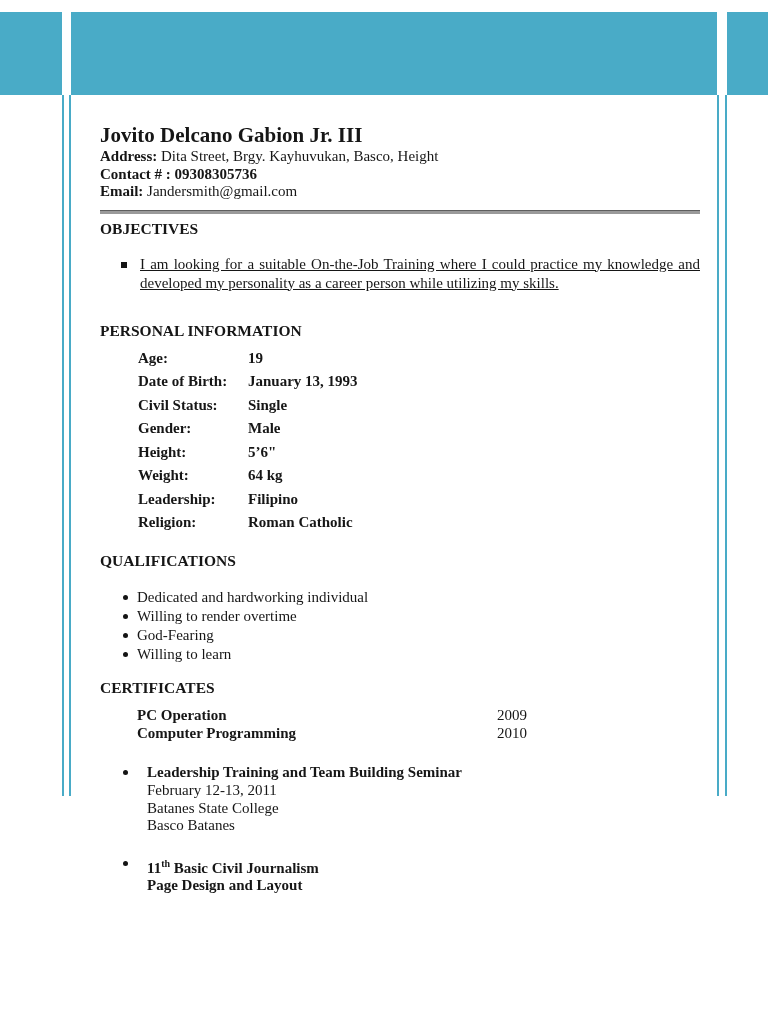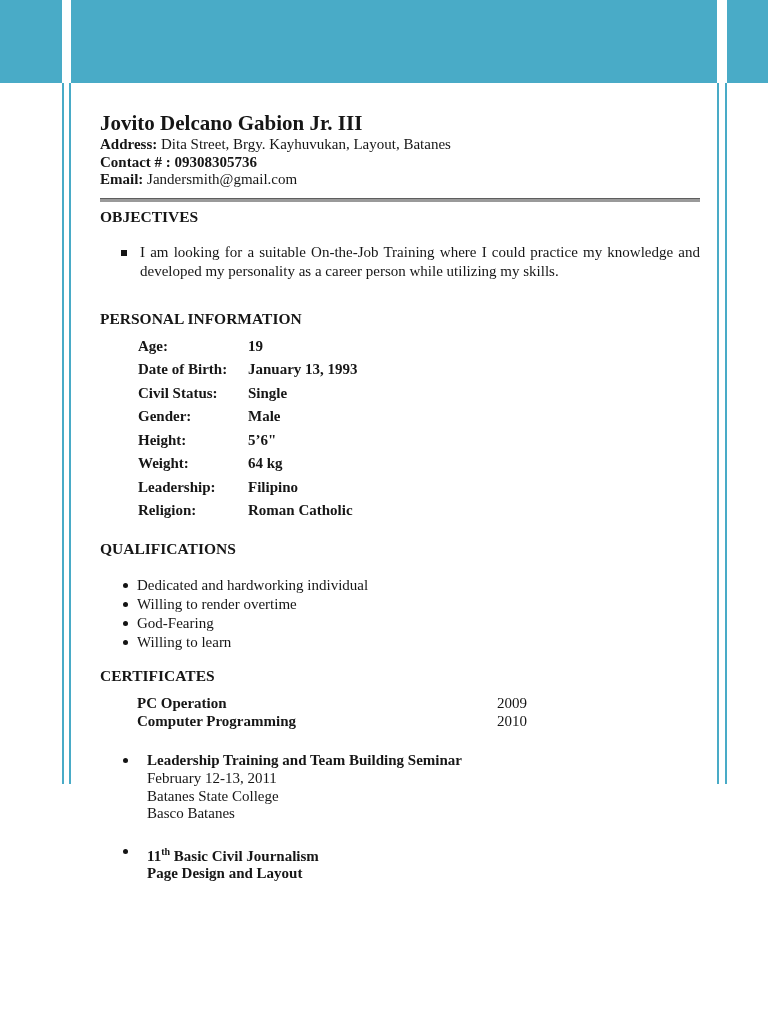--- a/index.html
+++ b/index.html
@@ -3,21 +3,21 @@
 <meta charset="utf-8">
 <style>
   html, body {
     margin: 0; padding: 0;
     width: 768px; height: 1024px;
     background: #ffffff;
     font-family: "Liberation Serif", serif;
     color: #161616;
     overflow: hidden;
   }
-  .canvas { position: relative; width: 768px; height: 784px; background: #fff; }
+  .canvas { position: relative; width: 768px; height: 784px; background: #fff; margin-top: 12px; }
 
   
   .top-band { position: absolute; left: 0; top: 0; width: 768px; height: 83px; background: #49abc7; }
   .band-gap { position: absolute; top: 0; height: 83px; background: #ffffff; }
   .band-gap.left  { left: 62px; width: 9px; }
   .band-gap.right { left: 717px; width: 10px; }
   .vline { position: absolute; top: 83px; bottom: 0; width: 2px; background: #49abc7; }
   .vline.l1 { left: 62px; }
   .vline.l2 { left: 69px; }
   .vline.r1 { left: 717px; }
@@ -39,20 +39,21 @@
   .mt-certs      { margin-top: 15px; }
   .mt-seminars   { margin-top: 16px; }
 
   
   .obj-para {
     position: relative;
     margin: 17px 0 0 40px;
     width: 560px;
     font-size: 15px; line-height: 19px;
     text-align: justify;
+    text-decoration: underline;
   }
   .sq-bullet { position: absolute; left: -19px; top: 7px; width: 6px; height: 6px; background: #141414; }
 
   
   .pi-table { margin: 7px 0 0 38px; font-weight: bold; }
   .pi-row { display: flex; font-size: 15px; line-height: 23.5px; height: 23.5px; }
   .pi-label { width: 110px; }
 
   
   .qual-list { margin: 18px 0 0 37px; }
@@ -84,21 +85,21 @@
   <div class="band-gap left"></div>
   <div class="band-gap right"></div>
   <div class="vline l1"></div>
   <div class="vline l2"></div>
   <div class="vline r1"></div>
   <div class="vline r2"></div>
 
   <div class="content">
 
     <h1 class="name">Jovito Delcano Gabion Jr. III</h1>
-    <div class="hline"><b>Address:</b><span> Dita Street, Brgy. Kayhuvukan, Layout, Batanes</span></div>
+    <div class="hline"><b>Address:</b><span> Dita Street, Brgy. Kayhuvukan, Basco, Height</span></div>
     <div class="hline"><b>Contact # : 09308305736</b></div>
     <div class="hline"><b>Email:</b><span> Jandersmith@gmail.com</span></div>
 
     <div class="rule"></div>
 
     <h2 class="section-heading mt-objectives">OBJECTIVES</h2>
     <div class="obj-para">
       <span class="sq-bullet"></span>
       <span>I am looking for a suitable On-the-Job Training where I could practice my knowledge and developed my personality as a career person while utilizing my skills.</span>
     </div>

